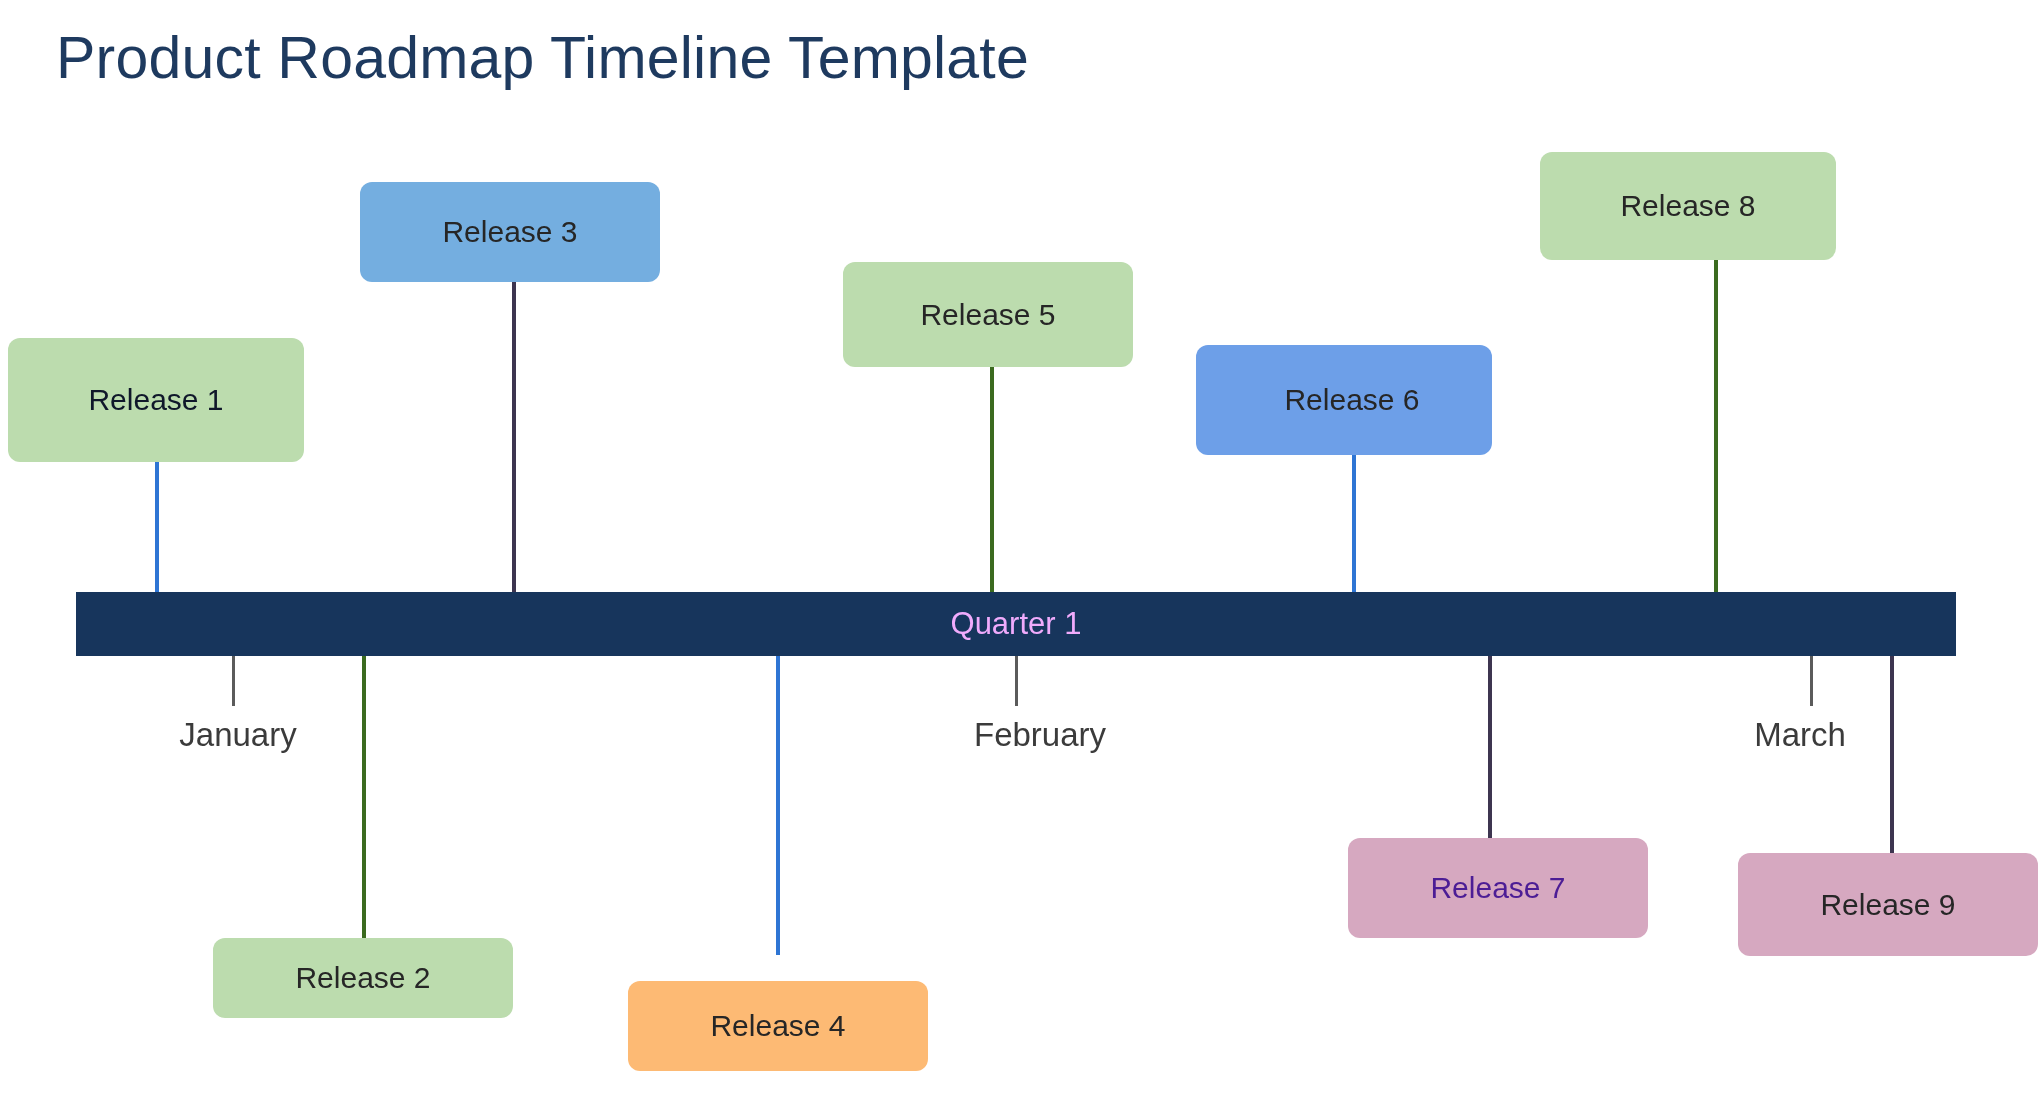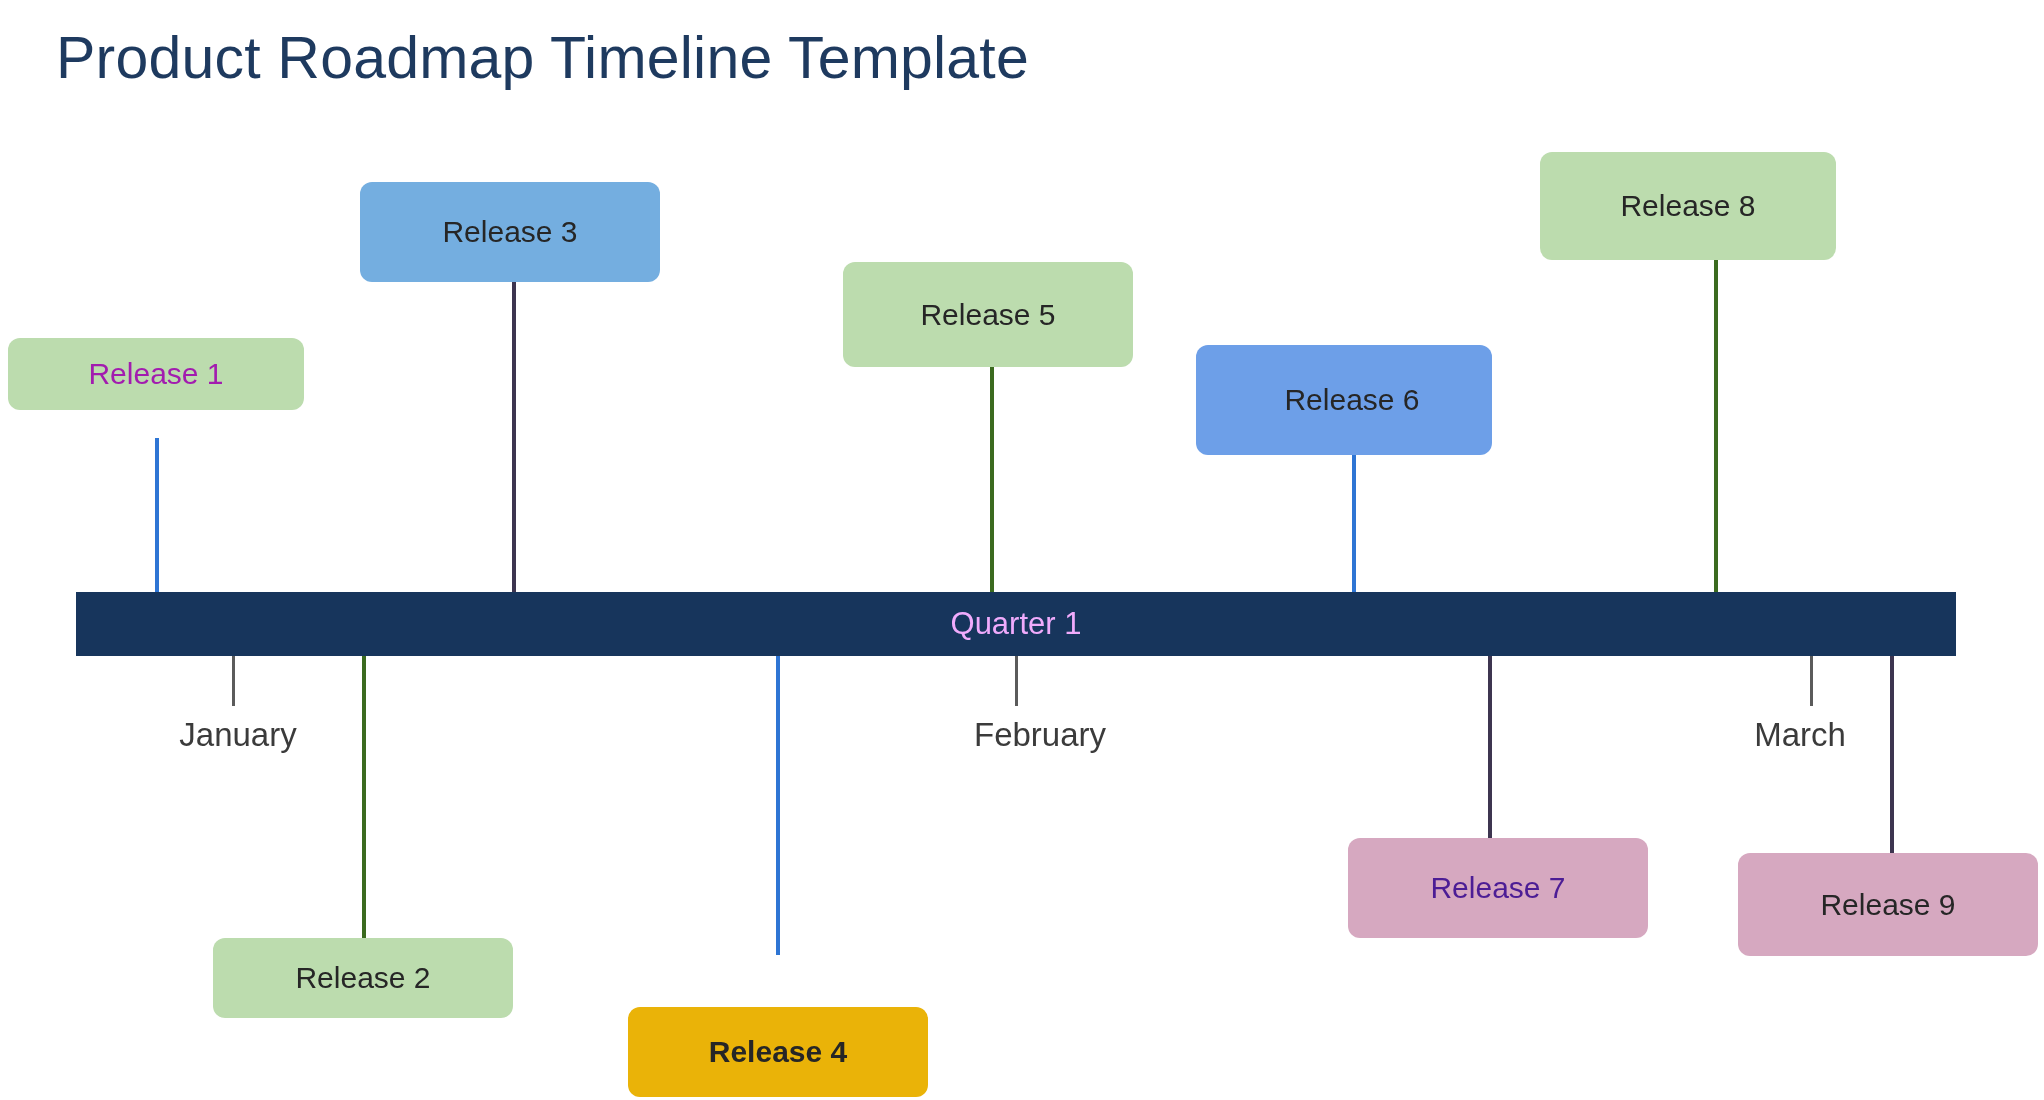--- a/index.html
+++ b/index.html
@@ -114,30 +114,30 @@
   <div id="months-layer">
       <div class="month-tick" style="left: 232px; top: 656px; height: 50px; background: rgb(91, 91, 91);"></div>
       <div class="month-label" style="left: 238px; top: 716px; color: rgb(59, 59, 59);">January</div>
       <div class="month-tick" style="left: 1015px; top: 656px; height: 50px; background: rgb(91, 91, 91);"></div>
       <div class="month-label" style="left: 1040px; top: 716px; color: rgb(59, 59, 59);">February</div>
       <div class="month-tick" style="left: 1810px; top: 656px; height: 50px; background: rgb(91, 91, 91);"></div>
       <div class="month-label" style="left: 1800px; top: 716px; color: rgb(59, 59, 59);">March</div>
     </div>
 
   <div id="releases-layer">
-      <div class="release-box" style="left: 8px; top: 338px; width: 296px; height: 72px; background: rgb(188, 220, 174); color: #a21caf;">
+      <div class="release-box" style="left: 8px; top: 338px; width: 296px; height: 124px; background: rgb(188, 220, 174); color: #0f172a;">
         <span>Release 1</span>
       </div>
       <div class="release-box" style="left: 213px; top: 938px; width: 300px; height: 80px; background: rgb(188, 220, 174); color: rgb(38, 38, 38);">
         <span>Release 2</span>
       </div>
       <div class="release-box" style="left: 360px; top: 182px; width: 300px; height: 100px; background: rgb(116, 174, 224); color: rgb(38, 38, 38); align-items: center;">
         <span>Release 3</span>
       </div>
-      <div class="release-box" style="left: 628px; top: 1007px; width: 300px; height: 90px; background: #eab308; color: rgb(38, 38, 38); font-weight: bold;">
+      <div class="release-box" style="left: 628px; top: 981px; width: 300px; height: 90px; background: #fdba74; color: rgb(38, 38, 38);">
         <span>Release 4</span>
       </div>
       <div class="release-box" style="left: 843px; top: 262px; width: 290px; height: 105px; background: rgb(188, 220, 174); color: rgb(38, 38, 38);">
         <span>Release 5</span>
       </div>
       <div class="release-box" style="left: 1196px; top: 345px; width: 296px; height: 110px; background: rgb(109, 159, 232); color: rgb(38, 38, 38); padding-left: 16px;">
         <span>Release 6</span>
       </div>
       <div class="release-box" style="left: 1348px; top: 838px; width: 300px; height: 100px; background: rgb(214, 168, 192); color: #4c1d95;">
         <span>Release 7</span>

